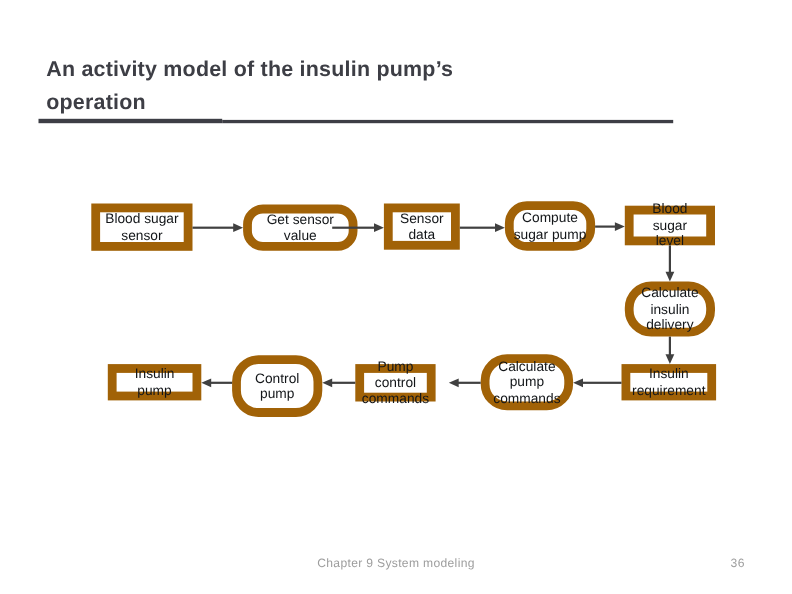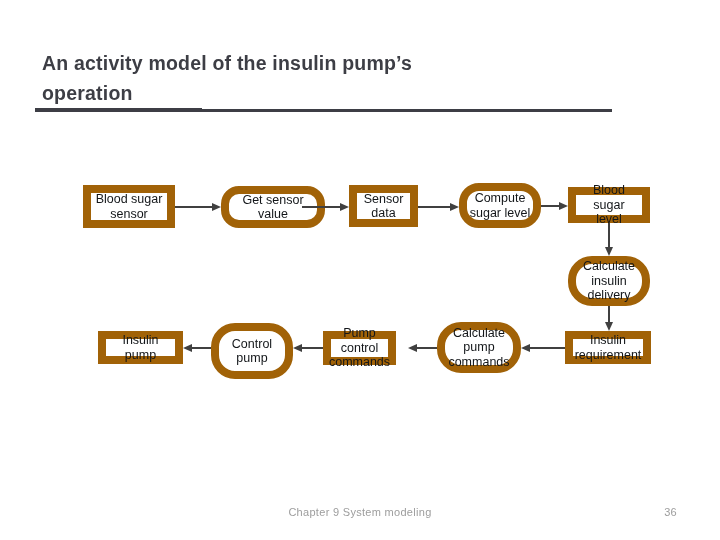--- a/index.html
+++ b/index.html
@@ -89,21 +89,21 @@
 
   <div>
 
     <div class="node rect  n-blood-sugar-sensor">Blood sugar
 sensor</div>
     <div class="node round n-get-sensor-value">Get sensor
 value</div>
     <div class="node rect  n-sensor-data">Sensor
 data</div>
     <div class="node round n-compute-sugar-level">Compute
-sugar level</div>
+sugar pump</div>
     <div class="node rect  n-blood-sugar-level">Blood sugar
 level</div>
 
     <div class="node round tall n-calculate-insulin-delivery">Calculate
 insulin
 delivery</div>
     <div class="node rect  n-insulin-requirement">Insulin
 requirement</div>
 
     <div class="node round tall n-calculate-pump-commands">Calculate

